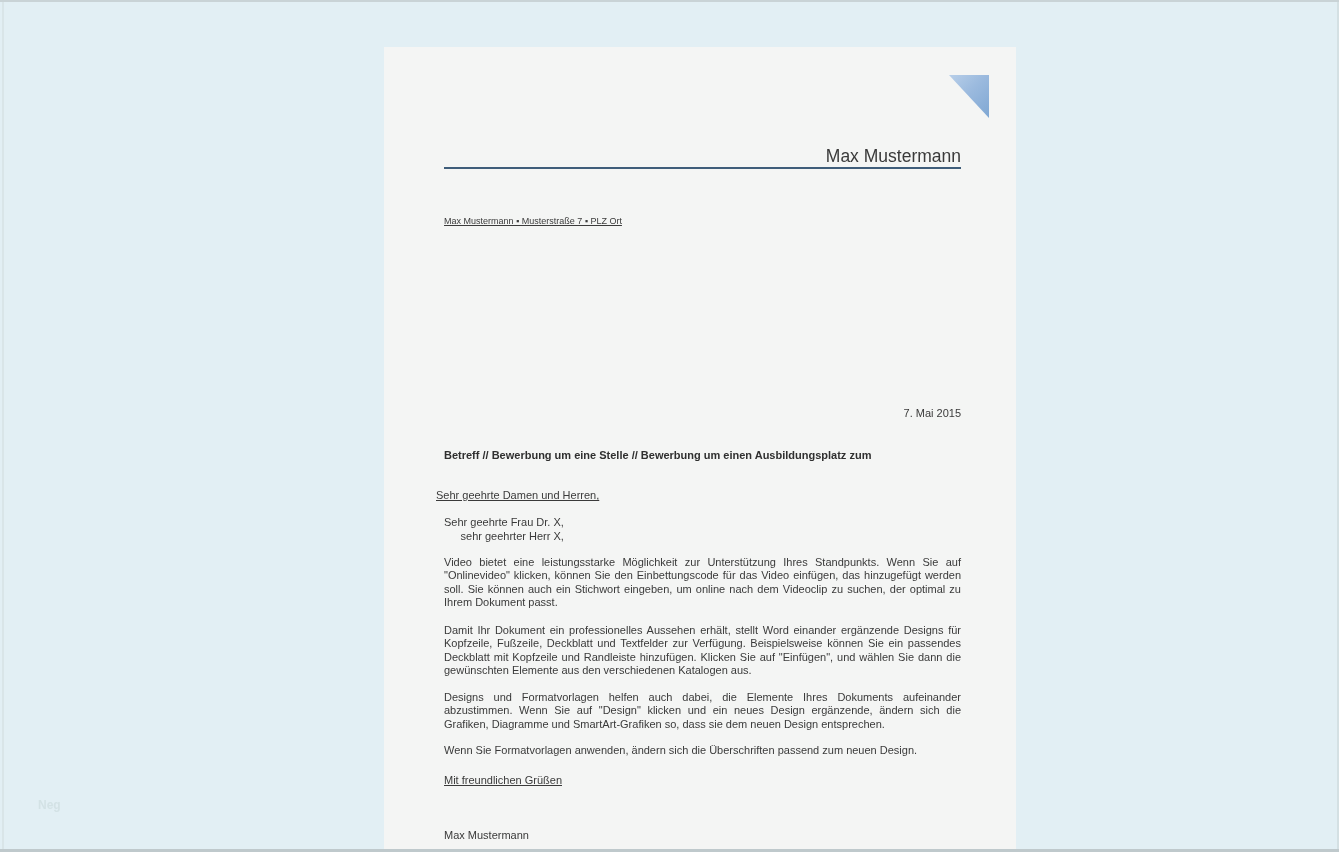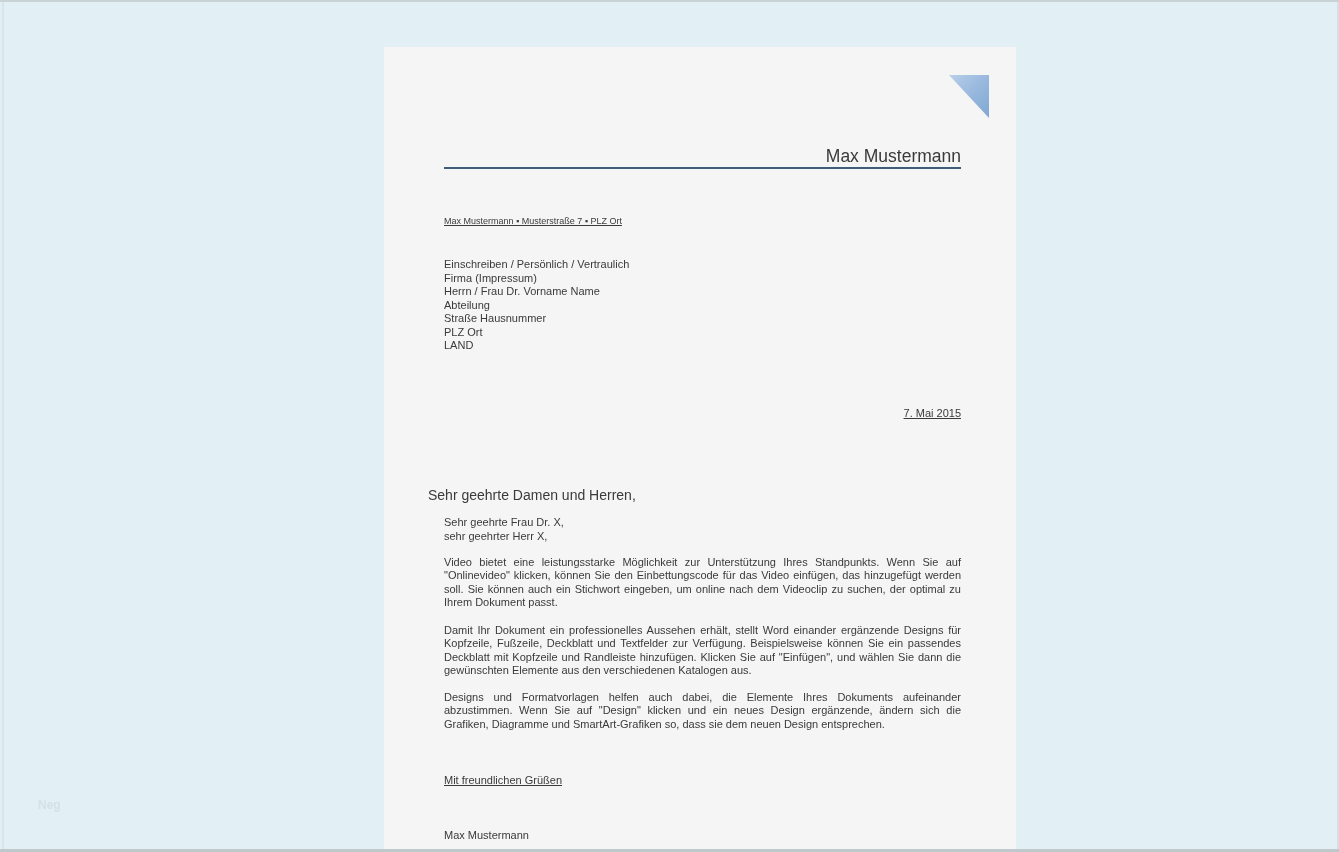--- a/index.html
+++ b/index.html
@@ -65,32 +65,31 @@
     position: absolute;
     left: 60px; top: 211px;
     font-size: 11px; line-height: 13.5px;
     color: #3a3a3a;
   }
   .date {
     position: absolute;
     right: 55px; top: 360px;
     font-size: 11px; line-height: 13.5px;
     white-space: nowrap;
-    text-decoration: underline;
   }
   .subject {
     position: absolute;
     left: 60px; top: 402px;
     width: 517px;
     font-size: 11px; line-height: 13.5px;
     font-weight: bold;
     color: #2f2f2f;
   }
-  .salutation-1 { position: absolute; left: 44px; top: 442px; font-size: 14px; line-height: 13.5px; }
-  .salutation-2 { position: absolute; left: 60px; top: 469px; font-size: 11px; line-height: 13.5px; }
+  .salutation-1 { position: absolute; left: 52px; top: 442px; font-size: 11px; line-height: 13.5px; text-decoration: underline; }
+  .salutation-2 { position: absolute; left: 60px; top: 469px; font-size: 11px; line-height: 13.5px; text-align: right; }
   .para {
     position: absolute;
     left: 60px; width: 517px;
     font-size: 11px; line-height: 13.45px;
     text-align: justify;
     color: #3a3a3a;
   }
   .para-1 { top: 509px; }
   .para-2 { top: 577px; }
   .para-3 { top: 644px; }
@@ -118,42 +117,35 @@
 
   <div class="corner-triangle"></div>
 
   <div class="header-name">Max Mustermann</div>
 
   <div class="rule"></div>
 
 
   <div class="sender-line">Max Mustermann ▪ Musterstraße 7 ▪ PLZ Ort</div>
 
-  <div class="recipient">
-    <div>Einschreiben / Persönlich / Vertraulich</div>
-    <div>Firma (Impressum)</div>
-    <div>Herrn / Frau Dr. Vorname Name</div>
-    <div>Abteilung</div>
-    <div>Straße Hausnummer</div>
-    <div>PLZ Ort</div>
-    <div>LAND</div>
-  </div>
 
   <div class="date">7. Mai 2015</div>
 
+  <div class="subject">Betreff // Bewerbung um eine Stelle // Bewerbung um einen Ausbildungsplatz zum</div>
 
   <div class="salutation-1">Sehr geehrte Damen und Herren,</div>
 
   <div class="salutation-2">
     <div>Sehr geehrte Frau Dr. X,</div>
     <div>sehr geehrter Herr X,</div>
   </div>
 
   <div class="para para-1">Video bietet eine leistungsstarke Möglichkeit zur Unterstützung Ihres Standpunkts. Wenn Sie auf "Onlinevideo" klicken, können Sie den Einbettungscode für das Video einfügen, das hinzugefügt werden soll. Sie können auch ein Stichwort eingeben, um online nach dem Videoclip zu suchen, der optimal zu Ihrem Dokument passt.</div>
   <div class="para para-2">Damit Ihr Dokument ein professionelles Aussehen erhält, stellt Word einander ergänzende Designs für Kopfzeile, Fußzeile, Deckblatt und Textfelder zur Verfügung. Beispielsweise können Sie ein passendes Deckblatt mit Kopfzeile und Randleiste hinzufügen. Klicken Sie auf "Einfügen", und wählen Sie dann die gewünschten Elemente aus den verschiedenen Katalogen aus.</div>
   <div class="para para-3">Designs und Formatvorlagen helfen auch dabei, die Elemente Ihres Dokuments aufeinander abzustimmen. Wenn Sie auf "Design" klicken und ein neues Design ergänzende, ändern sich die Grafiken, Diagramme und SmartArt-Grafiken so, dass sie dem neuen Design entsprechen.</div>
+  <div class="para para-4">Wenn Sie Formatvorlagen anwenden, ändern sich die Überschriften passend zum neuen Design.</div>
 
   <div class="regards">Mit freundlichen Grüßen</div>
   <div class="signature">Max Mustermann</div>
 
 </div>
 
 <div class="frame-bottom"></div>
 
 </body></html>

